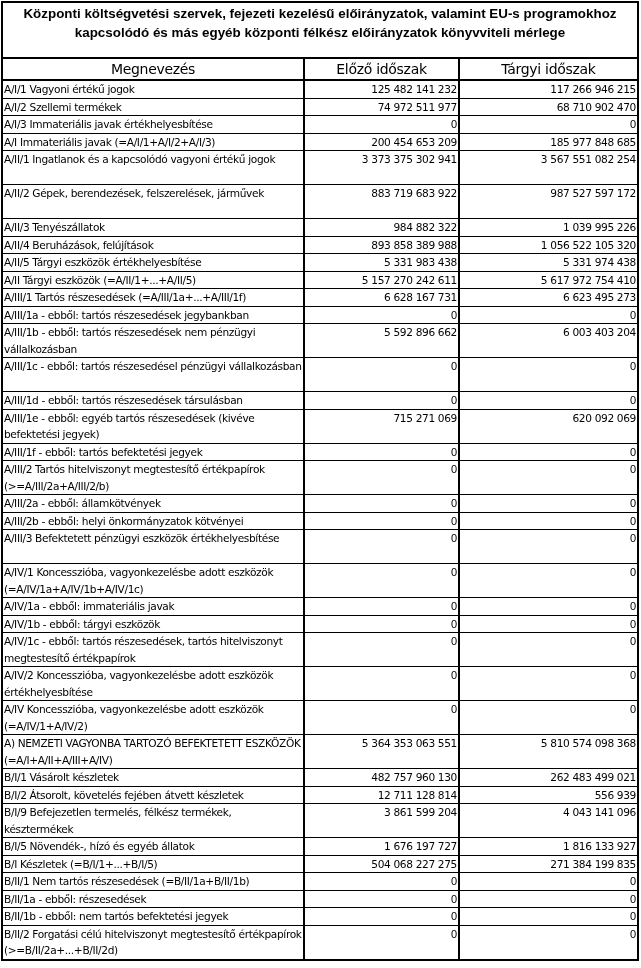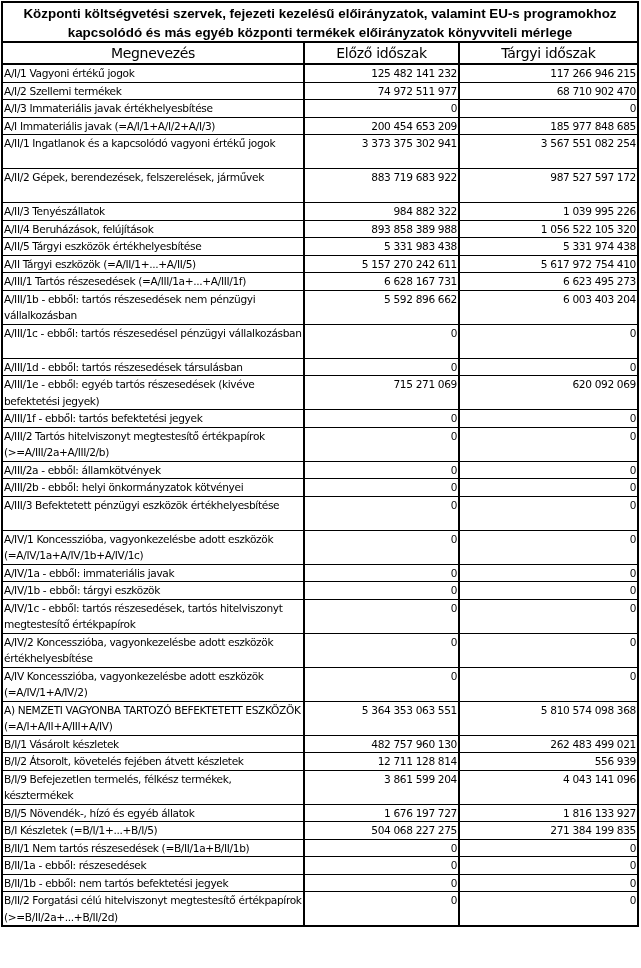--- a/index.html
+++ b/index.html
@@ -22,21 +22,21 @@
       border: 2px solid #000;
       box-sizing: border-box;
     }
     .title {
       text-align: center;
       font-weight: bold;
       font-size: 13.4px;
       line-height: 19px;
       padding: 1px 2px 1px 2px;
       border-bottom: 2px solid #000;
-      height: 40px;
+      height: 56px;
       box-sizing: border-box;
     }
     table {
       border-collapse: collapse;
       width: 100%;
       table-layout: fixed;
     }
     col.c-name { width: 301px; }
     col.c-prev { width: 155px; }
     col.c-curr { width: auto; }
@@ -69,21 +69,21 @@
     tr.bold td { font-weight: normal; }
     tr.h1 td { height: 16px; }
     tr.h2 td { height: 33px; }
   </style>
 </head>
 <body>
 
 <div class="sheet">
   <div class="title">
     <div>Központi költségvetési szervek, fejezeti kezelésű előirányzatok, valamint EU-s programokhoz</div>
-    <div>kapcsolódó és más egyéb központi termékek előirányzatok könyvviteli mérlege</div>
+    <div>kapcsolódó és más egyéb központi félkész előirányzatok könyvviteli mérlege</div>
   </div>
   <table>
     <colgroup>
       <col class="c-name">
       <col class="c-prev">
       <col class="c-curr">
     </colgroup>
     <thead>
       <tr>
         <th>Megnevezés</th>
@@ -140,20 +140,25 @@
         <tr class="bold h1">
           <td class="">A/II Tárgyi eszközök  (=A/II/1+...+A/II/5)</td>
           <td class="num">5 157 270 242 611</td>
           <td class="num">5 617 972 754 410</td>
         </tr>
         <tr class="h1">
           <td class="">A/III/1 Tartós részesedések (=A/III/1a+...+A/III/1f)</td>
           <td class="num">6 628 167 731</td>
           <td class="num">6 623 495 273</td>
         </tr>
+        <tr class="h1">
+          <td class="">A/III/1a - ebből: tartós részesedések jegybankban</td>
+          <td class="num zero">0</td>
+          <td class="num zero">0</td>
+        </tr>
         <tr class="h2">
           <td class="">A/III/1b - ebből: tartós részesedések nem pénzügyi vállalkozásban</td>
           <td class="num">5 592 896 662</td>
           <td class="num">6 003 403 204</td>
         </tr>
         <tr class="h2">
           <td class="">A/III/1c - ebből: tartós részesedésel pénzügyi vállalkozásban</td>
           <td class="num zero">0</td>
           <td class="num zero">0</td>
         </tr>

